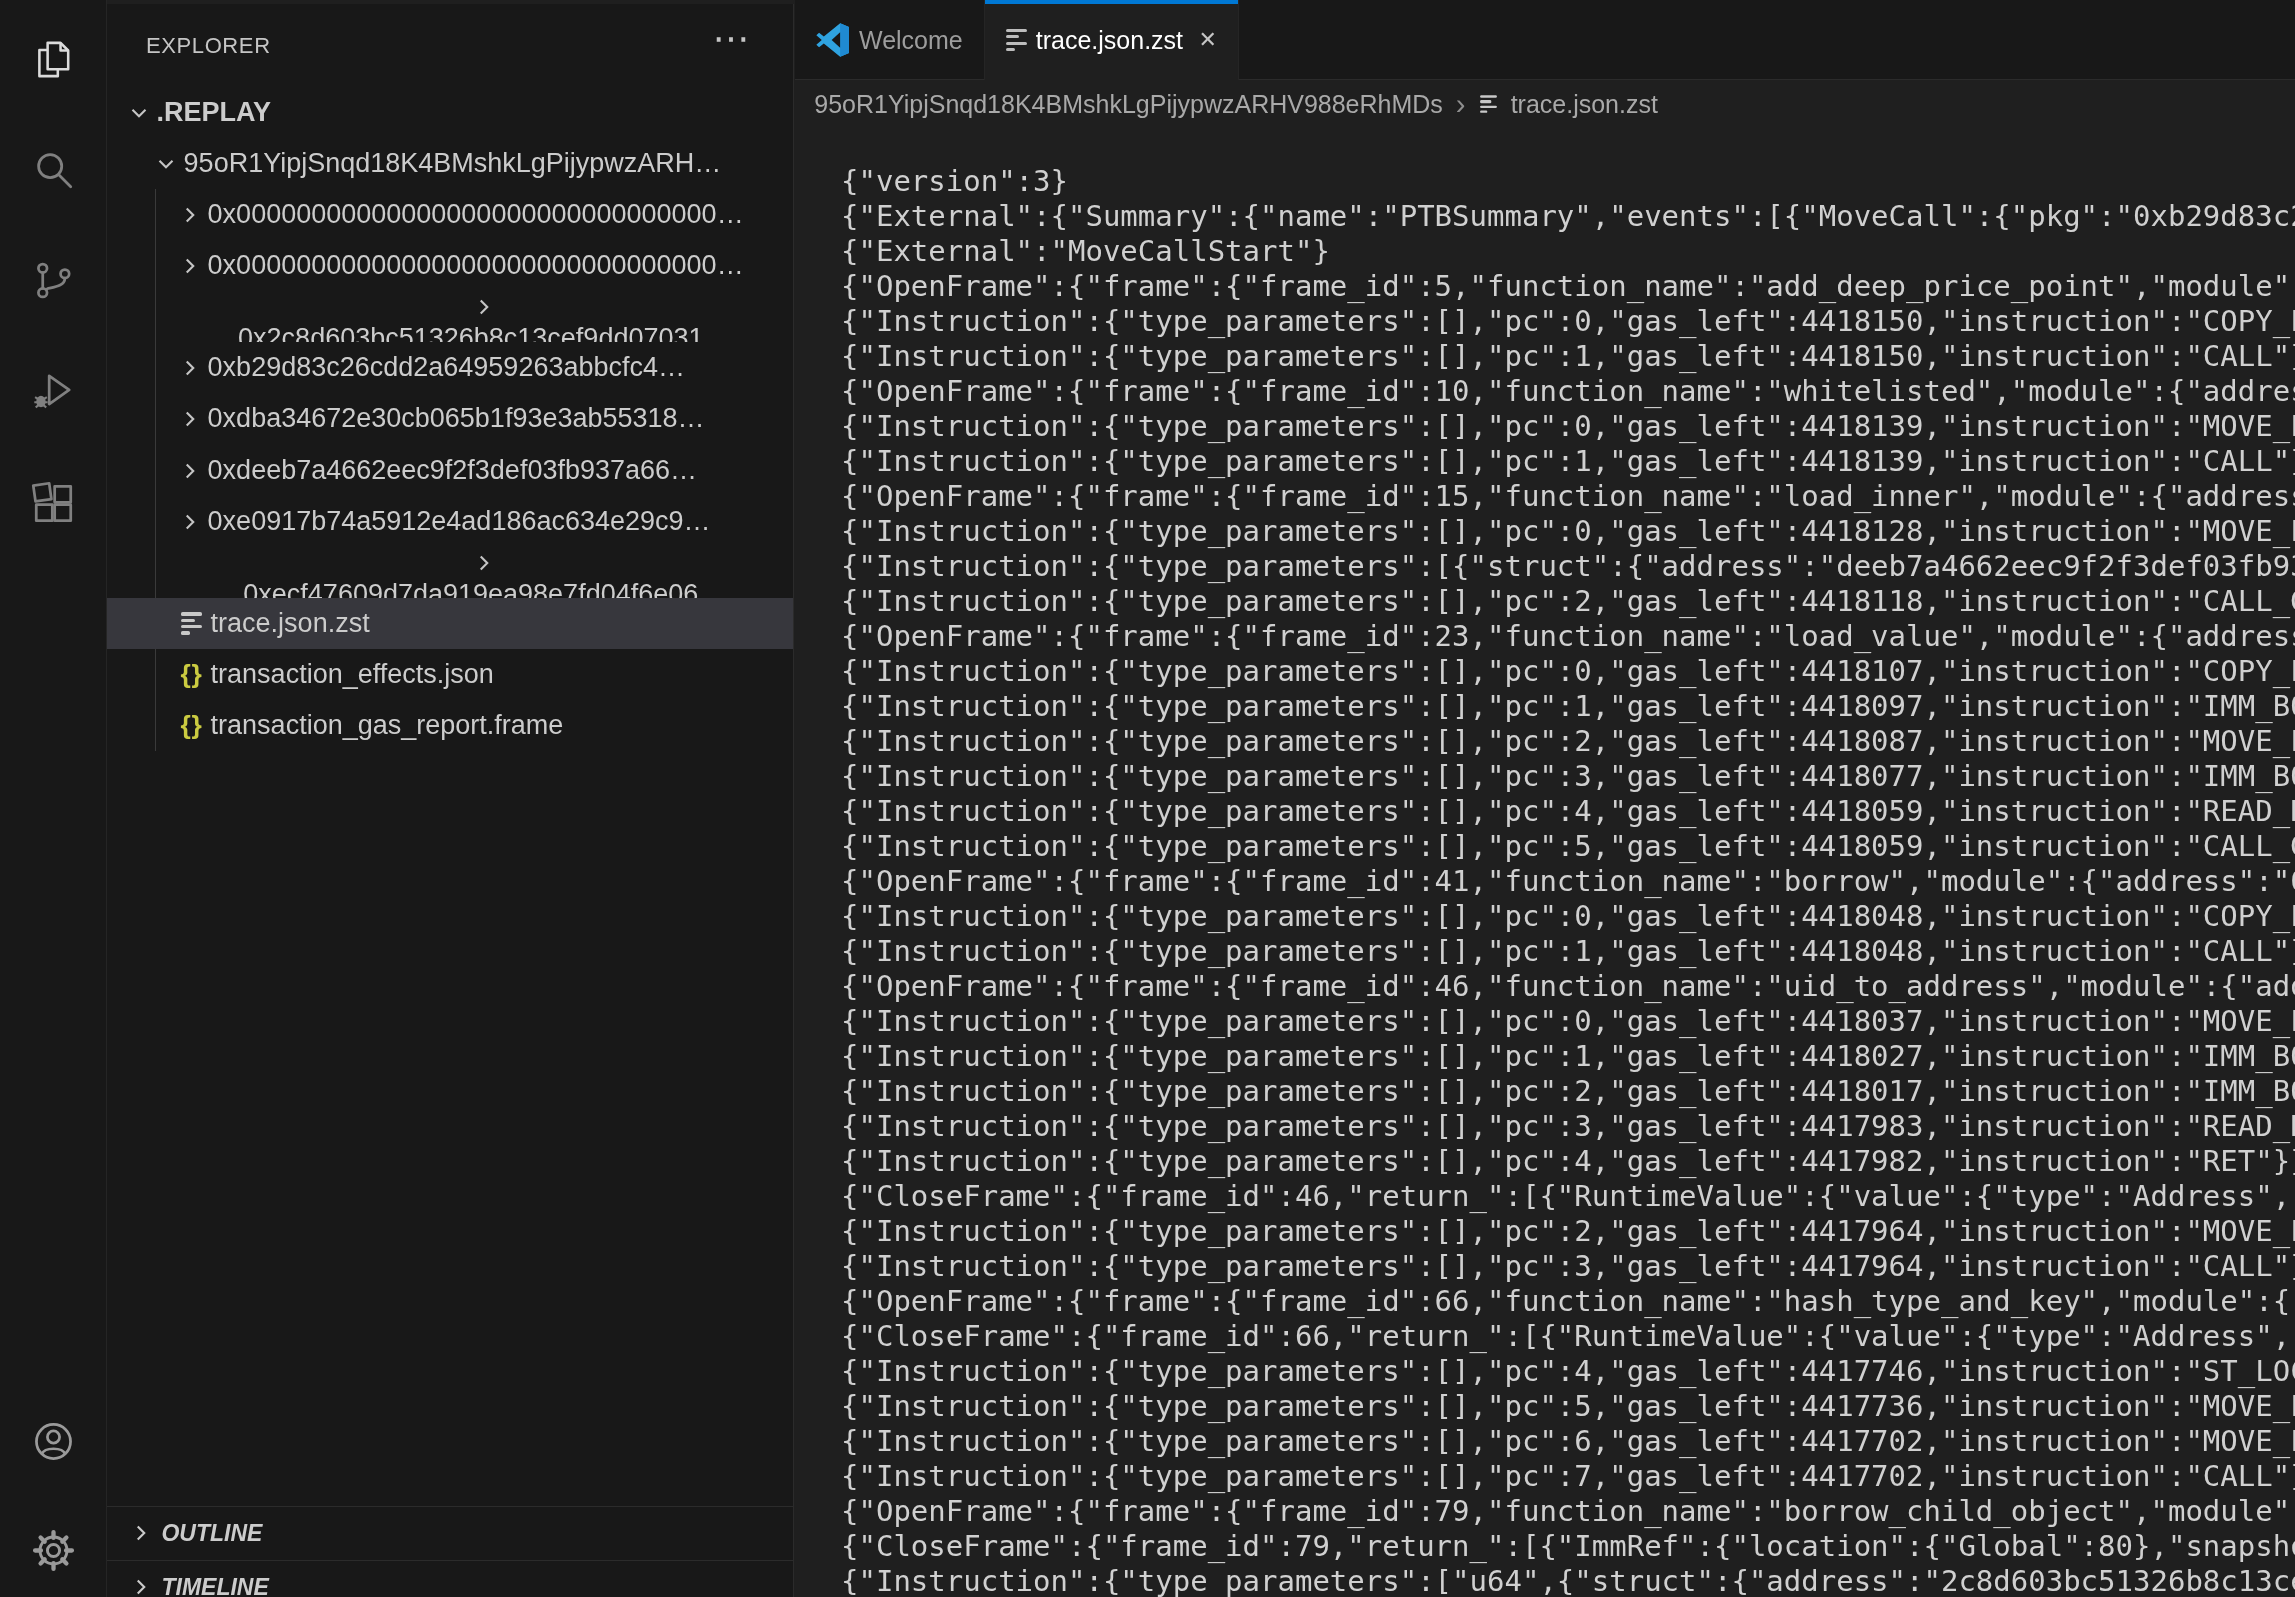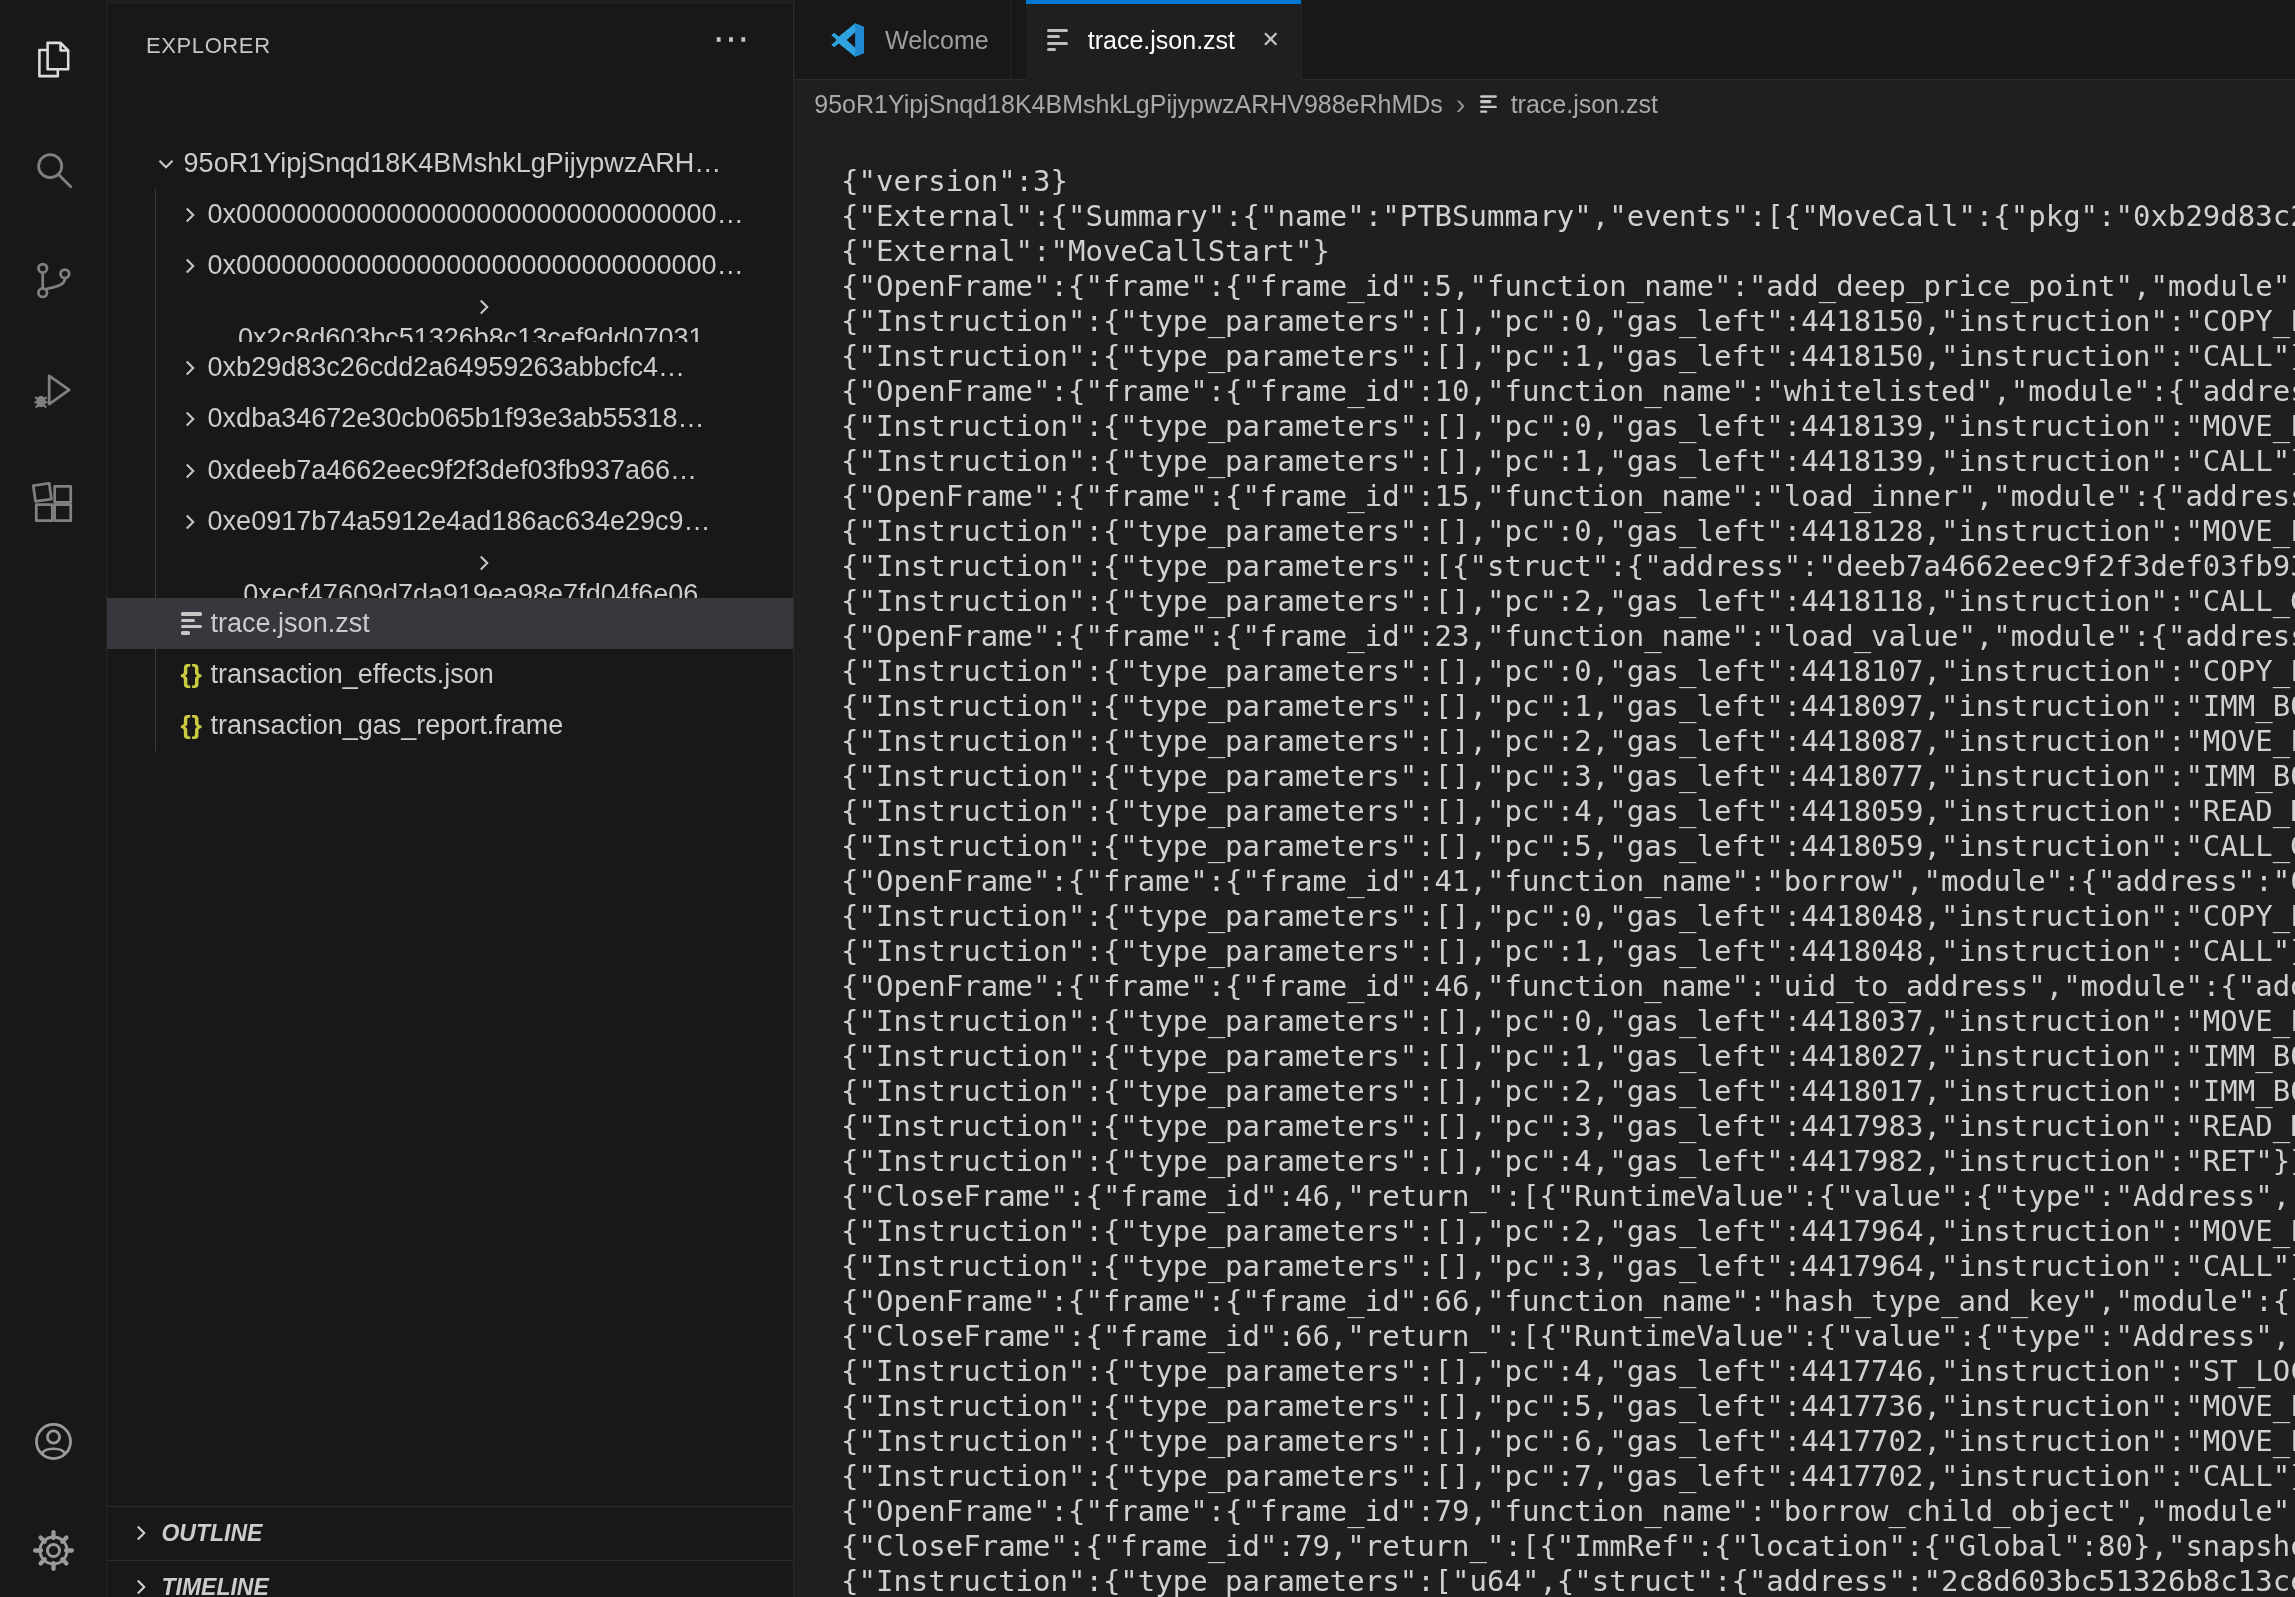--- a/index.html
+++ b/index.html
@@ -40,22 +40,22 @@
   .fl i:nth-child(4){width:8.8px;}
 
   .section{position:absolute;left:0;width:100%;height:53px;border-top:0.8px solid #2b2b2b;
            display:flex;align-items:center;padding-left:17.7px;box-sizing:border-box;background:#181818;font-style:italic;}
   .section .lbl{font-size:23px;font-weight:700;color:#cccccc;margin-left:4.8px;}
 
   
   .editor{position:absolute;left:795px;top:0;right:0;height:100%;background:#1f1f1f;}
   .tabbar{position:absolute;top:0;left:0;right:0;height:80px;background:#181818;
           border-bottom:0.8px solid #2b2b2b;display:flex;box-sizing:border-box;}
-  .tab{display:flex;align-items:center;gap:20px;padding:0 21px;font-size:25px;color:#9d9d9d;
-       border-right:0.8px solid #252525;position:relative;height:80px;box-sizing:border-box;margin-left:15px;}
+  .tab{display:flex;align-items:center;gap:9px;padding:0 21px;font-size:25px;color:#9d9d9d;
+       border-right:0.8px solid #252525;position:relative;height:80px;box-sizing:border-box;}
   .tab.active{background:#1f1f1f;color:#ffffff;}
   .tab.active::before{content:'';position:absolute;top:0;left:0;right:0;height:4px;background:#0078d4;}
   .tab .close{font-size:22px;color:#c5c5c5;margin-left:6.4px;}
   .tab svg.logo{width:34px;height:34px;}
   .tab .fl i{background:#bdbdbd;}
 
   .breadcrumb{position:absolute;top:81px;left:0;right:0;height:47px;display:flex;align-items:center;
               padding-left:19.3px;font-size:25px;color:#a9a9a9;gap:11.3px;white-space:nowrap;}
   .breadcrumb .sep{font-size:29px;color:#8f8f8f;padding:0 1.6px;}
   .breadcrumb .fl{transform:scale(.8);}
@@ -123,20 +123,28 @@
       </svg>
     </div>
   </div>
 
   <div class="sidebar">
     <div class="sb-title">EXPLORER</div>
     <div class="sb-more">⋯</div>
 
     <div class="tree" id="tree">
       <div class="guide"></div>
+    <div class="row" style="top: 0px; padding-left: 16px;">
+          <span class="twisty">
+            <svg viewBox="0 0 16 16" fill="none" stroke="#c5c5c5" stroke-width="1.3">
+              <path d="M4 6l4 4 4-4"></path>
+            </svg>
+          </span>
+          <span class="lbl" style="font-weight: 700;">.REPLAY</span>
+        </div>
         <div class="row" style="top: 51px; padding-left: 43px;">
           <span class="twisty">
             <svg viewBox="0 0 16 16" fill="none" stroke="#c5c5c5" stroke-width="1.3">
               <path d="M4 6l4 4 4-4"></path>
             </svg>
           </span>
           <span class="lbl">95oR1YipjSnqd18K4BMshkLgPijypwzARH…</span>
         </div>
         <div class="row" style="top: 102px; padding-left: 67px;">
           <span class="twisty">

